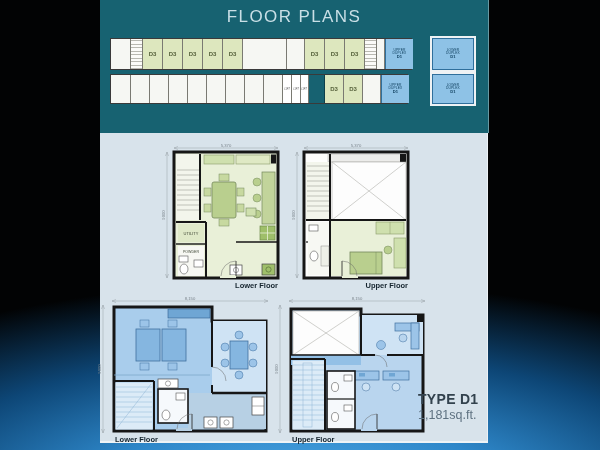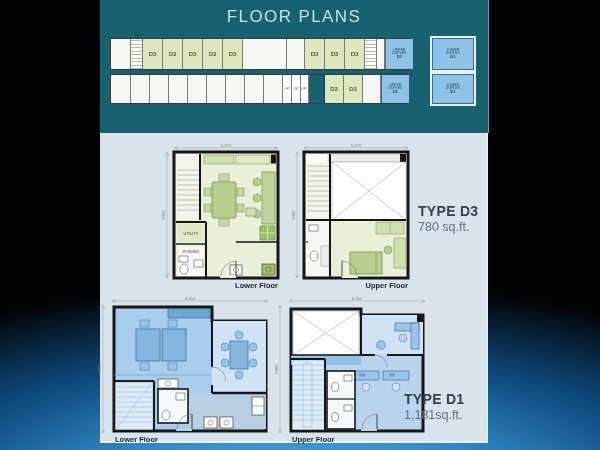--- a/index.html
+++ b/index.html
@@ -37,21 +37,21 @@
   #towerB{left:332px;top:38px;height:30px;}
   
   .panel{position:absolute;left:0;top:133px;width:388px;height:310px;background:#d8e3eb;border-right:1px solid rgba(255,255,255,.5);border-bottom:2px solid #eef3f6;box-sizing:border-box;}
   .plan{position:absolute;}
   #p-d3-lower{left:62px;top:9px;}
   #p-d3-upper{left:192px;top:9px;}
   #p-d1-lower{left:-2px;top:162px;}
   #p-d1-upper{left:175px;top:162px;}
   .type-block{position:absolute;}
   #type-d3{left:318px;top:70px;}
-  #type-d1{left:304px;top:258px;}
+  #type-d1{left:318px;top:258px;}
   .type-name{font-size:14px;font-weight:700;color:#33424d;letter-spacing:.3px;}
   .type-area{font-size:12.5px;color:#5e7180;margin-top:1px;}
 </style>
 </head>
 <body>
 
 <div id="stage">
   <div class="slide">
 
     <div class="header">
@@ -295,24 +295,20 @@
           <line x1="72" y1="100" x2="72" y2="122" stroke="#74885c" stroke-width="0.5"></line>
           <g>
             <line x1="38" y1="124.5" x2="54" y2="124.5" stroke="#e9f0d8" stroke-width="3"></line>
             <line x1="38" y1="124" x2="38" y2="109" stroke="#333" stroke-width="0.9"></line>
             <path d="M38,109 A15,15 0 0 1 53,124" fill="none" stroke="#666" stroke-width="0.5"></path>
           </g>
         </g>
         <text x="116" y="146" font-size="7.5" font-weight="bold" fill="#15242e" text-anchor="end">Upper Floor</text>
       </svg>
 
-      <div class="type-block" id="type-d3">
-        <div class="type-name">TYPE D3</div>
-        <div class="type-area">780 sq.ft.</div>
-      </div>
 
       <svg class="plan" id="p-d1-lower" width="174" height="150" viewBox="0 0 174 150">
         <g>
           <line x1="14" y1="6" x2="170" y2="6" stroke="#98a0a6" stroke-width="0.5"></line>
           <path d="M14,6 l4,-1.5 M14,6 l4,1.5 M170,6 l-4,-1.5 M170,6 l-4,1.5" stroke="#98a0a6" stroke-width="0.5" fill="none"></path>
           <text x="92" y="4.6" font-size="4.2" fill="#7c858c" text-anchor="middle">8,150</text>
         </g>
         <g>
           <line x1="5" y1="10" x2="5" y2="138" stroke="#98a0a6" stroke-width="0.5"></line>
           <path d="M5,10 l-1.5,4 M5,10 l1.5,4 M5,138 l-1.5,-4 M5,138 l1.5,-4" stroke="#98a0a6" stroke-width="0.5" fill="none"></path>

